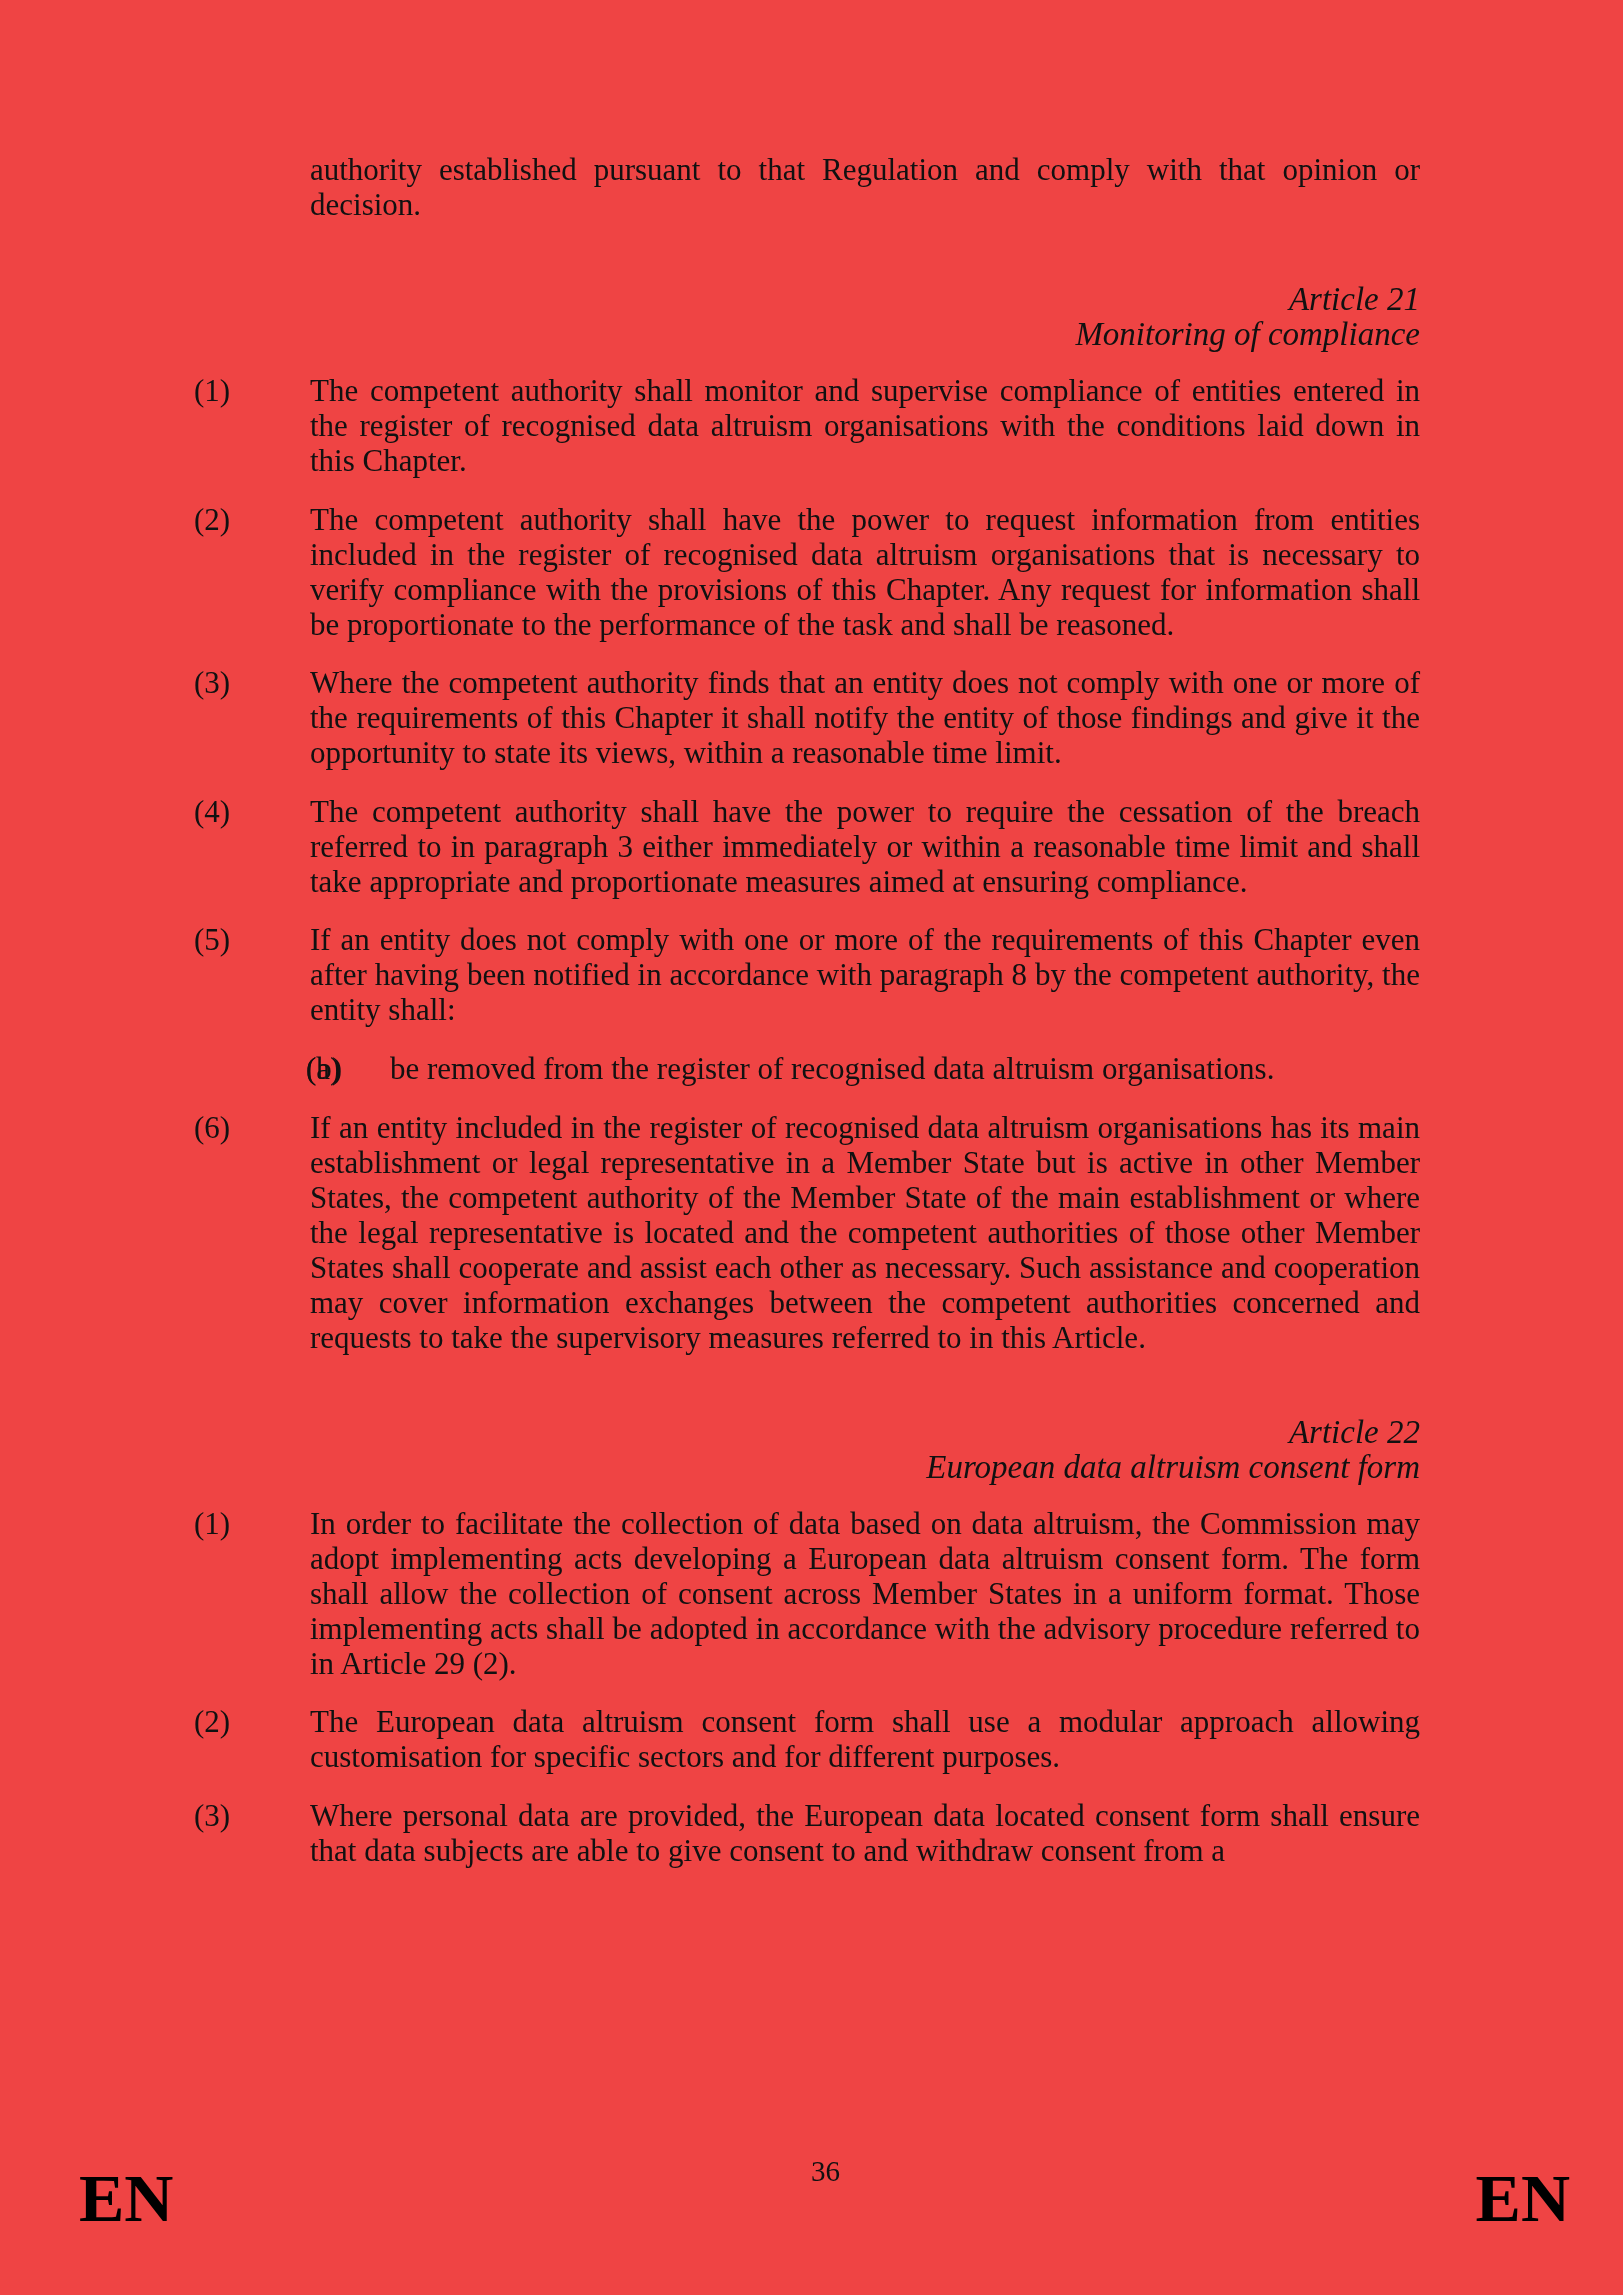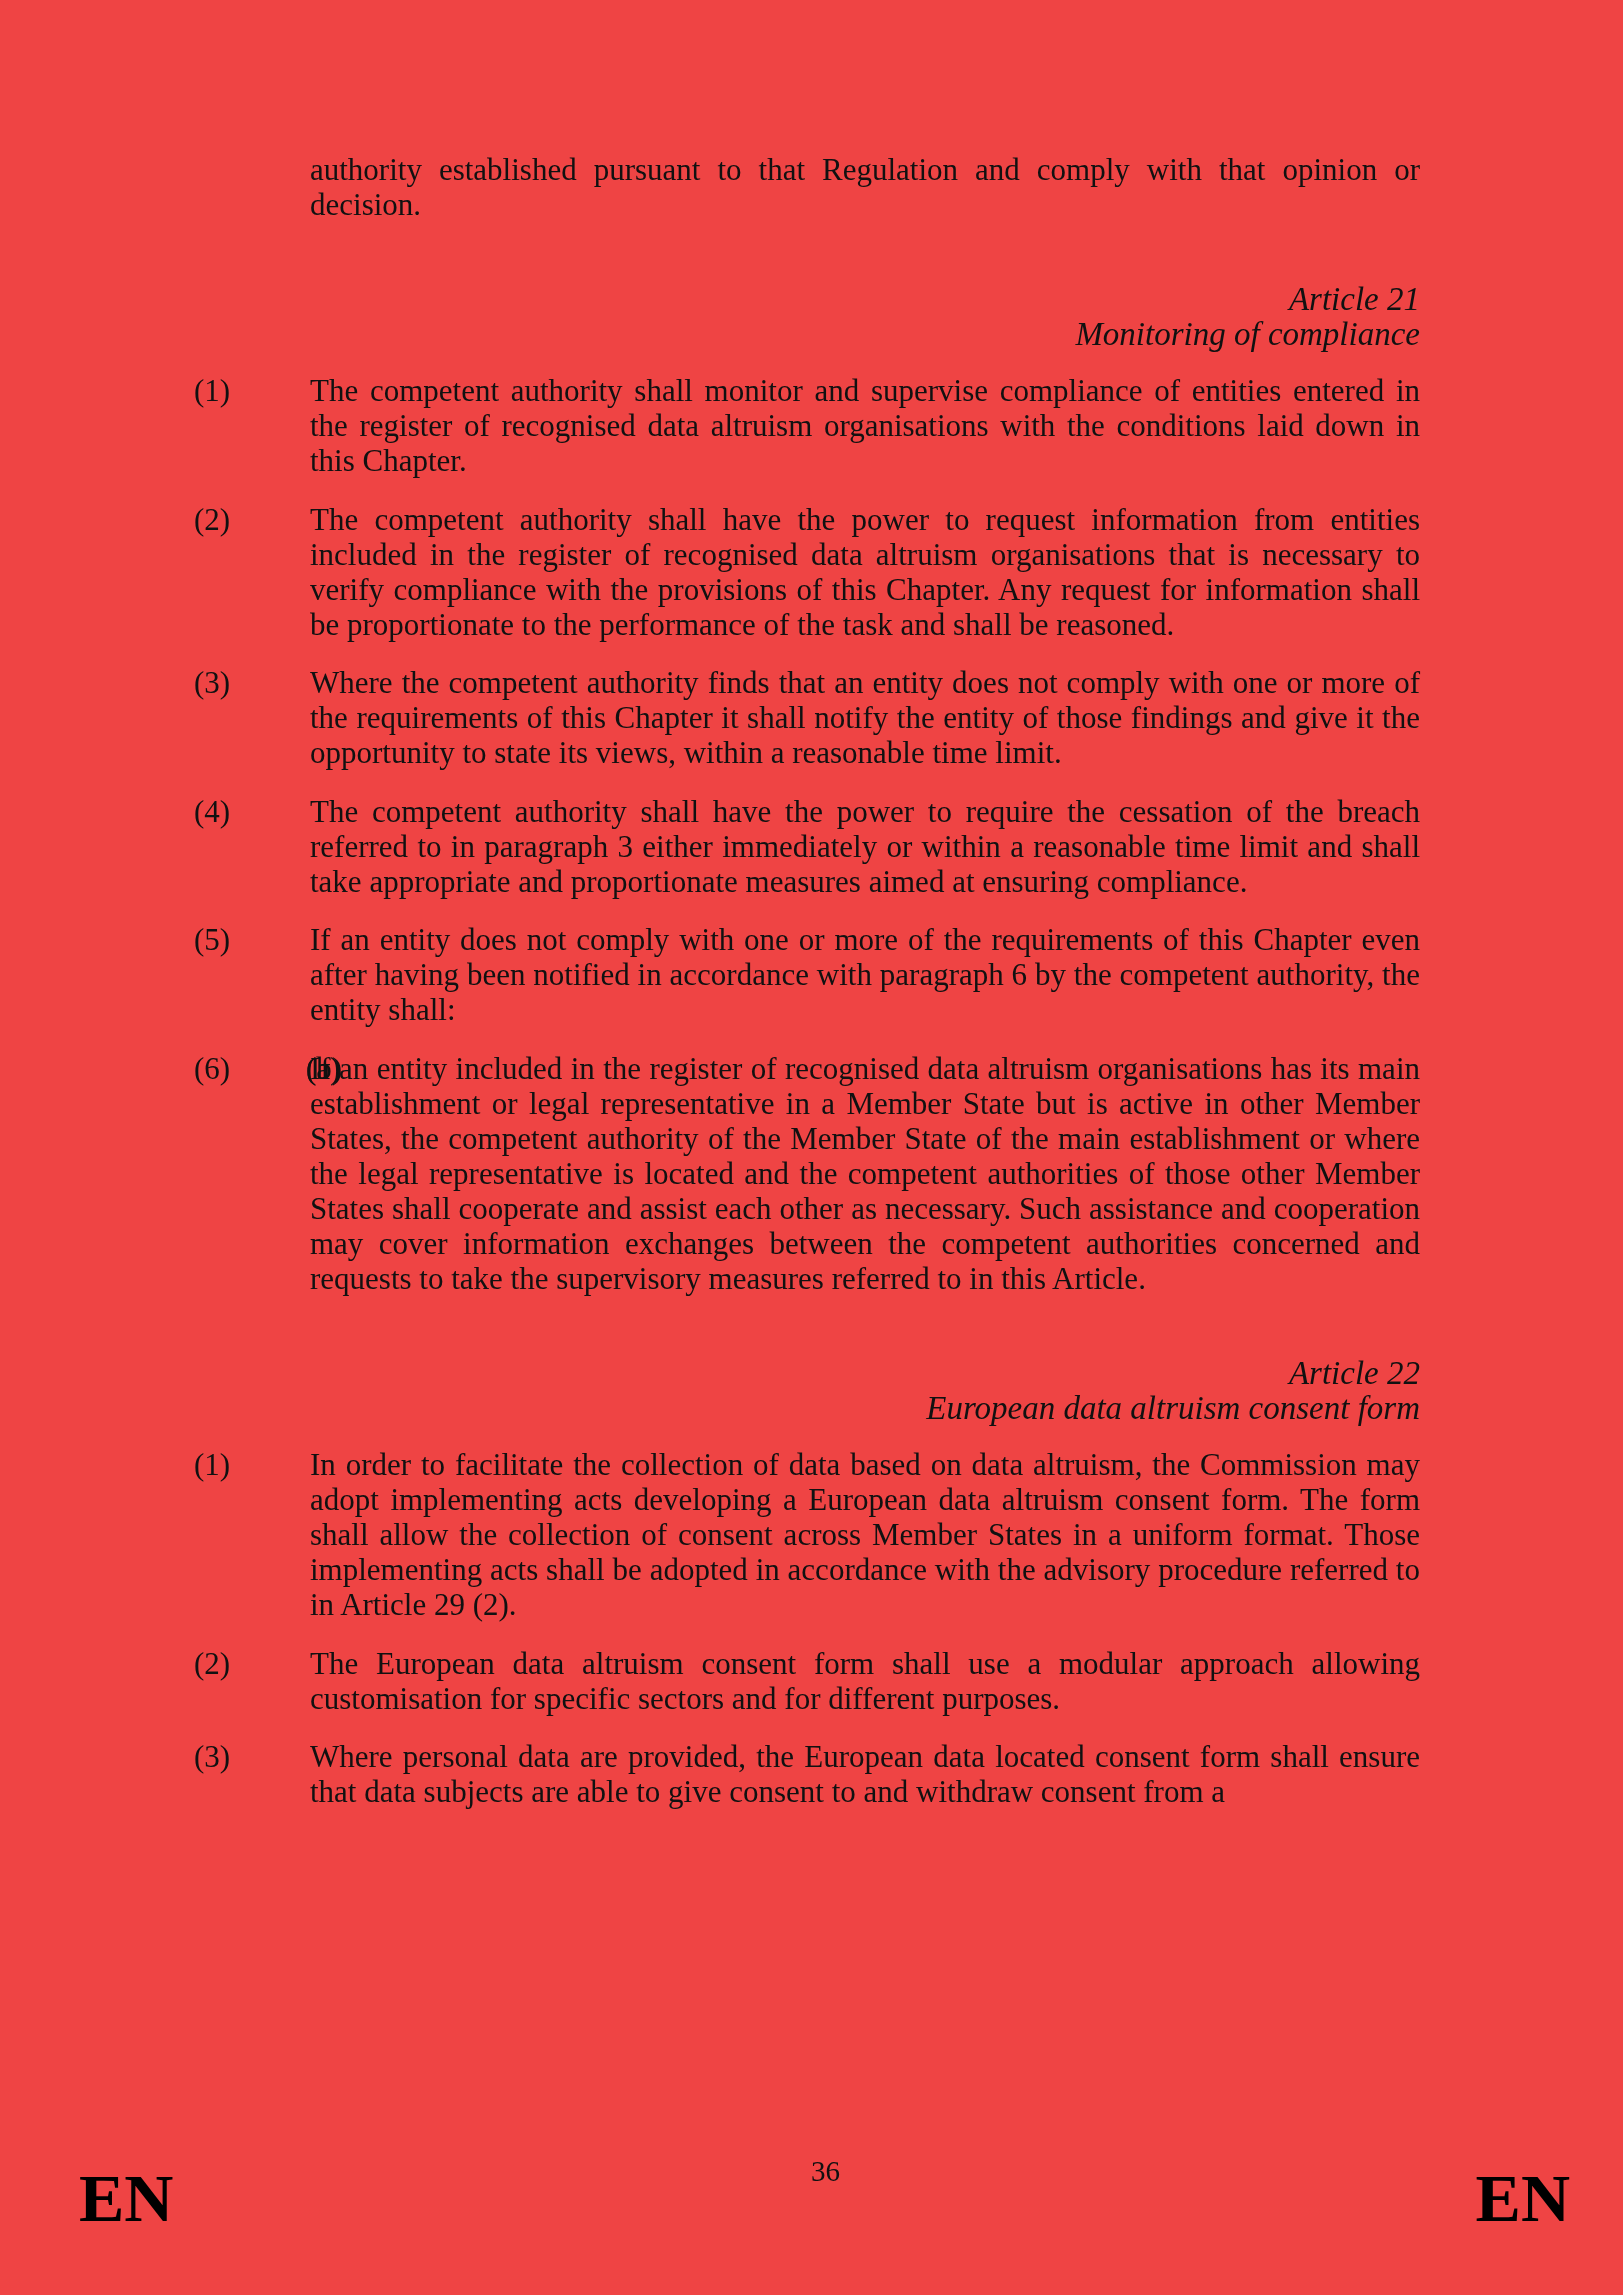--- a/index.html
+++ b/index.html
@@ -100,29 +100,30 @@
       <span>Where the competent authority finds that an entity does not comply with one or more of the requirements of this Chapter it shall notify the entity of those findings and give it the opportunity to state its views, within a reasonable time limit.</span>
     </div>
 
     <div class="para">
       <span class="num">(4)</span>
       <span>The competent authority shall have the power to require the cessation of the breach referred to in paragraph 3 either immediately or within a reasonable time limit and shall take appropriate and proportionate measures aimed at ensuring compliance.</span>
     </div>
 
     <div class="para">
       <span class="num">(5)</span>
-      <span>If an entity does not comply with one or more of the requirements of this Chapter even after having been notified in accordance with paragraph 6 by the competent authority, the entity shall:</span>
+      <span>If an entity does not comply with one or more of the requirements of this Chapter even after having been notified in accordance with paragraph 8 by the competent authority, the entity shall:</span>
     </div>
 
     <div class="subpara">
       <span class="subnum">(a)</span>
     </div>
 
     <div class="subpara">
       <span class="subnum">(b)</span>
+      <span>be removed from the register of recognised data altruism organisations.</span>
     </div>
 
     <div class="para">
       <span class="num">(6)</span>
       <span>If an entity included in the register of recognised data altruism organisations has its main establishment or legal representative in a Member State but is active in other Member States, the competent authority of the Member State of the main establishment or where the legal representative is located and the competent authorities of those other Member States shall cooperate and assist each other as necessary. Such assistance and cooperation may cover information exchanges between the competent authorities concerned and requests to take the supervisory measures referred to in this Article.</span>
     </div>
 
     <div class="heading">
       <div>Article 22</div>
       <div>European data altruism consent form</div>

